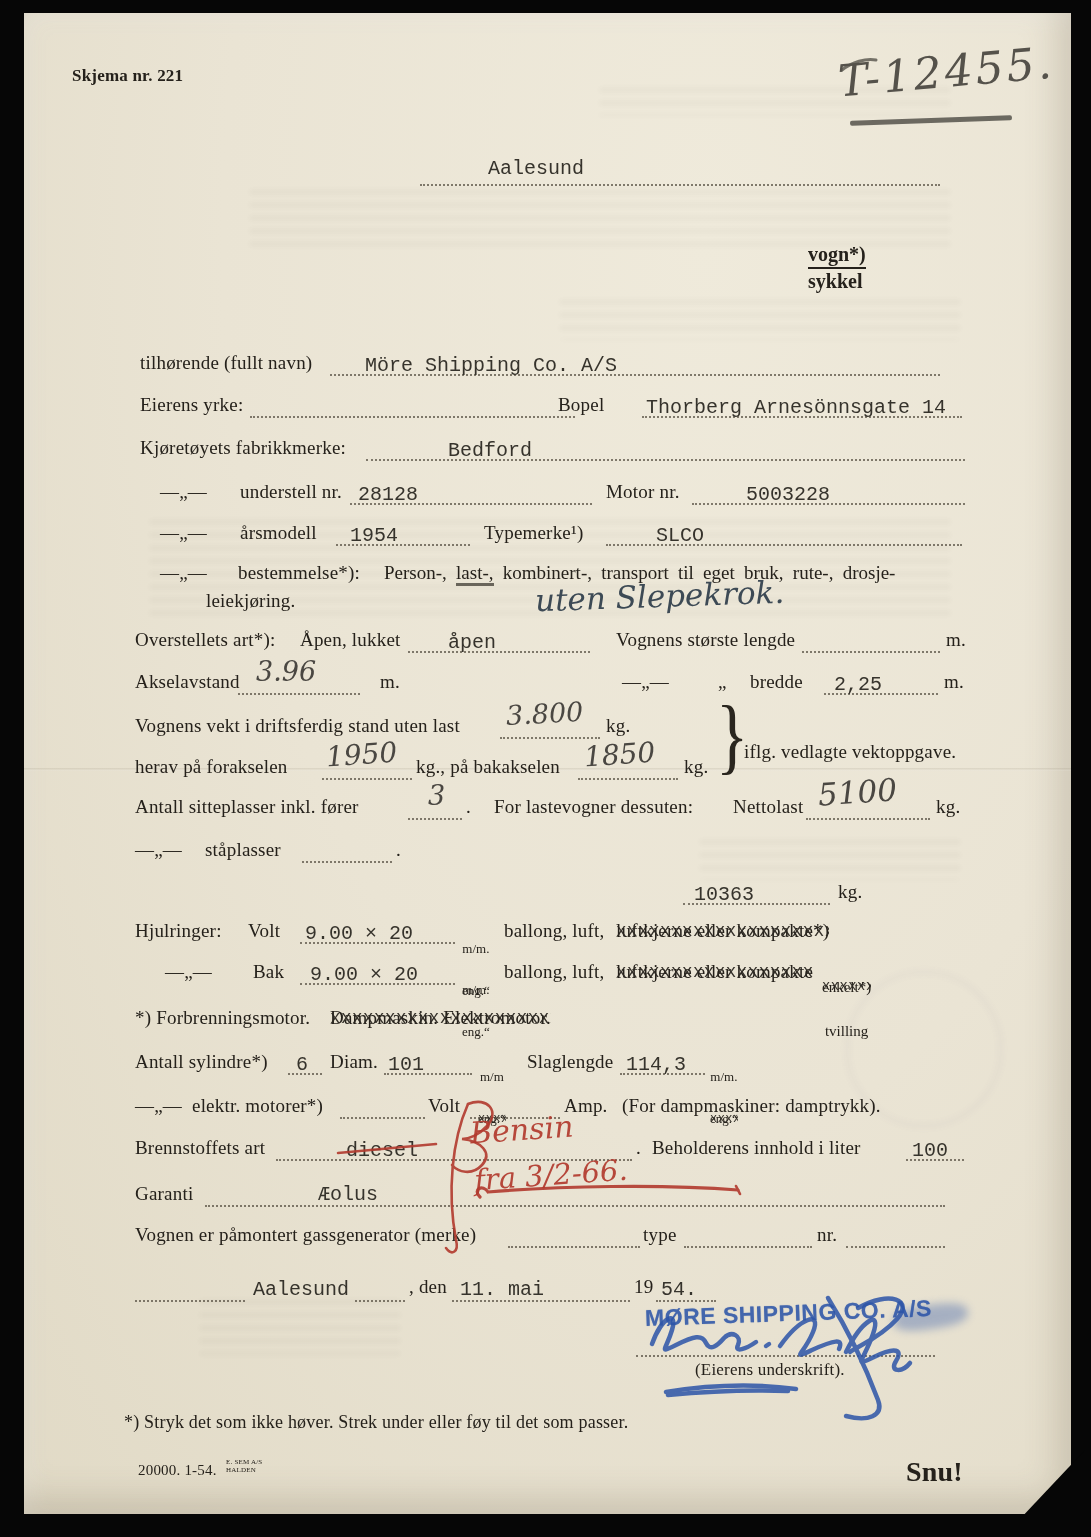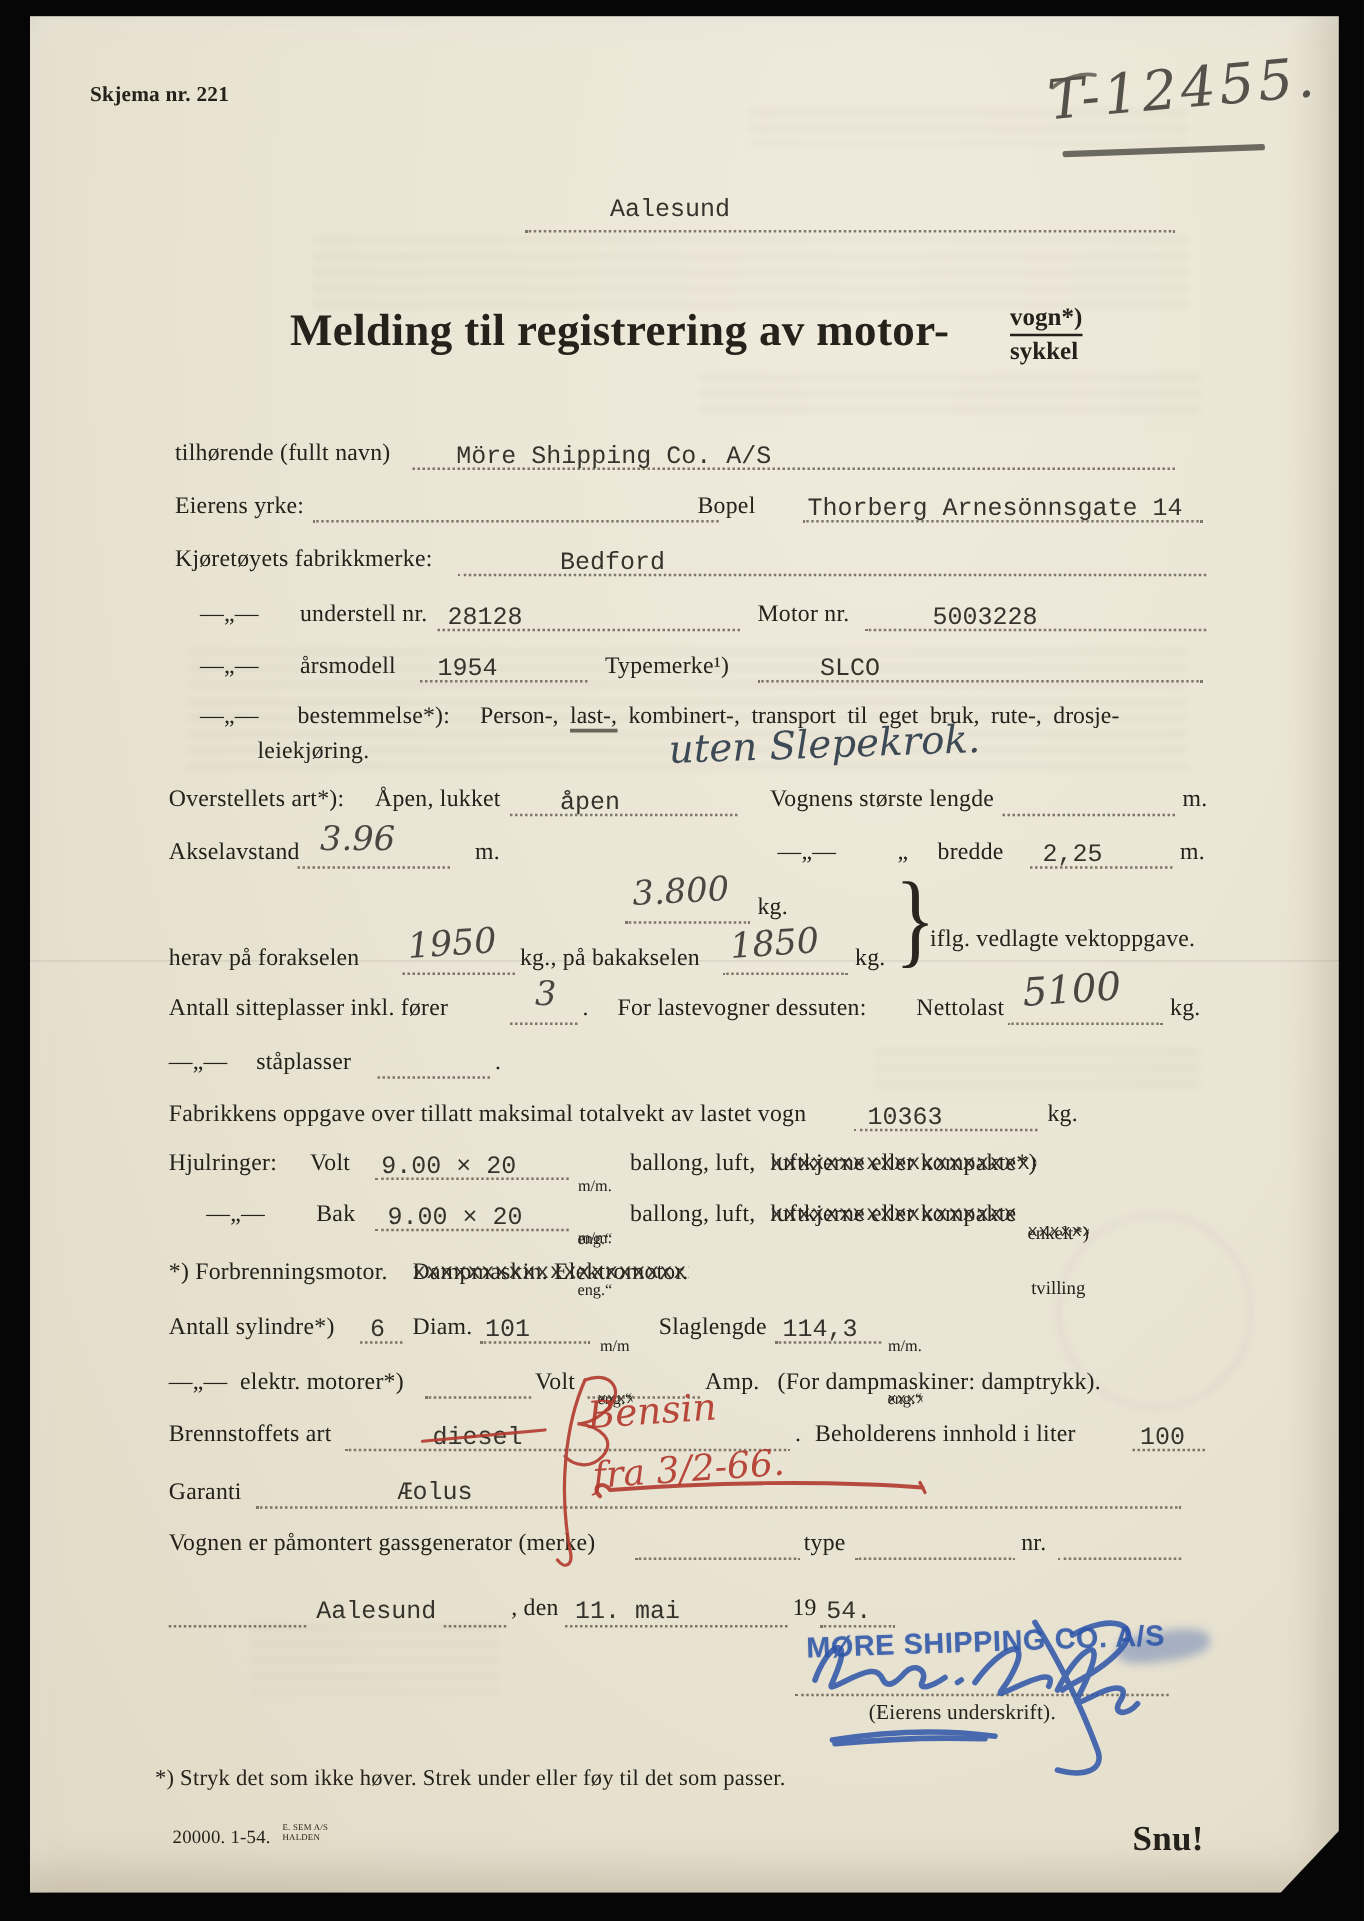--- a/index.html
+++ b/index.html
@@ -68,21 +68,20 @@
   <div class="ghost" style="left:200px;top:1300px;width:200px;height:55px;"></div>
   <div class="ghostring"></div>
 
   <span class="p small" style="left:72px;top:66px;font-weight:bold;">Skjema nr. 221</span>
   <span class="arkiv">T-12455.</span>
   <div class="arkivline"></div>
 
   <i class="dl" style="left:420px;top:184px;width:520px;"></i>
   <span class="t" style="left:488px;top:157px;">Aalesund</span>
 
-  <span class="title">Melding til registrering av motor-</span>
   <span class="frac">
     <span class="ft">vogn*)</span>
     <span class="fb">sykkel</span>
   </span>
 
   <span class="p" style="left:140px;top:352px;">tilhørende (fullt navn)</span>
   <i class="dl" style="left:330px;top:374px;width:610px;"></i>
   <span class="t" style="left:365px;top:354px;">Möre Shipping Co. A/S</span>
 
   <span class="p" style="left:140px;top:394px;">Eierens yrke:</span>
@@ -133,20 +132,21 @@
   <i class="dl" style="left:238px;top:693px;width:122px;"></i>
   <span class="hw" style="left:256px;top:656px;font-size:27px;">3.96</span>
   <span class="p" style="left:380px;top:671px;">m.</span>
   <span class="p" style="left:622px;top:671px;">—„—</span>
   <span class="p" style="left:718px;top:671px;">„</span>
   <span class="p" style="left:750px;top:671px;">bredde</span>
   <i class="dl" style="left:824px;top:693px;width:114px;"></i>
   <span class="t" style="left:834px;top:673px;">2,25</span>
   <span class="p" style="left:944px;top:671px;">m.</span>
 
+  <span class="p" style="left:135px;top:715px;">Vognens vekt i driftsferdig stand uten last</span>
   <i class="dl" style="left:500px;top:737px;width:100px;"></i>
   <span class="hw" style="left:506px;top:698px;font-size:27px;transform:rotate(-3deg);">3.800</span>
   <span class="p" style="left:606px;top:715px;">kg.</span>
 
   <span class="p" style="left:135px;top:756px;">herav på forakselen</span>
   <i class="dl" style="left:322px;top:778px;width:90px;"></i>
   <span class="hw" style="left:326px;top:738px;font-size:28px;transform:rotate(-4deg);">1950</span>
   <span class="p" style="left:416px;top:756px;">kg., på bakakselen</span>
   <i class="dl" style="left:578px;top:778px;width:100px;"></i>
   <span class="hw" style="left:584px;top:738px;font-size:28px;transform:rotate(-4deg);">1850</span>
@@ -162,21 +162,20 @@
   <span class="p" style="left:733px;top:796px;">Nettolast</span>
   <i class="dl" style="left:806px;top:818px;width:124px;"></i>
   <span class="hw" style="left:818px;top:774px;font-size:31px;transform:rotate(-4deg);">5100</span>
   <span class="p" style="left:936px;top:796px;">kg.</span>
 
   <span class="p" style="left:135px;top:839px;">—„—</span>
   <span class="p" style="left:205px;top:839px;">ståplasser</span>
   <i class="dl" style="left:302px;top:861px;width:90px;"></i>
   <span class="p" style="left:396px;top:839px;">.</span>
 
-  <span class="p" style="left:135px;top:881px;">Fabrikkens oppgave over tillatt maksimal totalvekt av lastet vogn</span>
   <i class="dl" style="left:683px;top:903px;width:147px;"></i>
   <span class="t" style="left:694px;top:883px;">10363</span>
   <span class="p" style="left:838px;top:881px;">kg.</span>
 
   <span class="p" style="left:135px;top:920px;">Hjulringer:</span>
   <span class="p" style="left:248px;top:920px;">Volt</span>
   <i class="dl" style="left:300px;top:942px;width:155px;"></i>
   <span class="t" style="left:305px;top:922px;">9.00 × 20</span>
   <span class="stack" style="left:462px;top:914px;">
     <span>m/m.</span>

